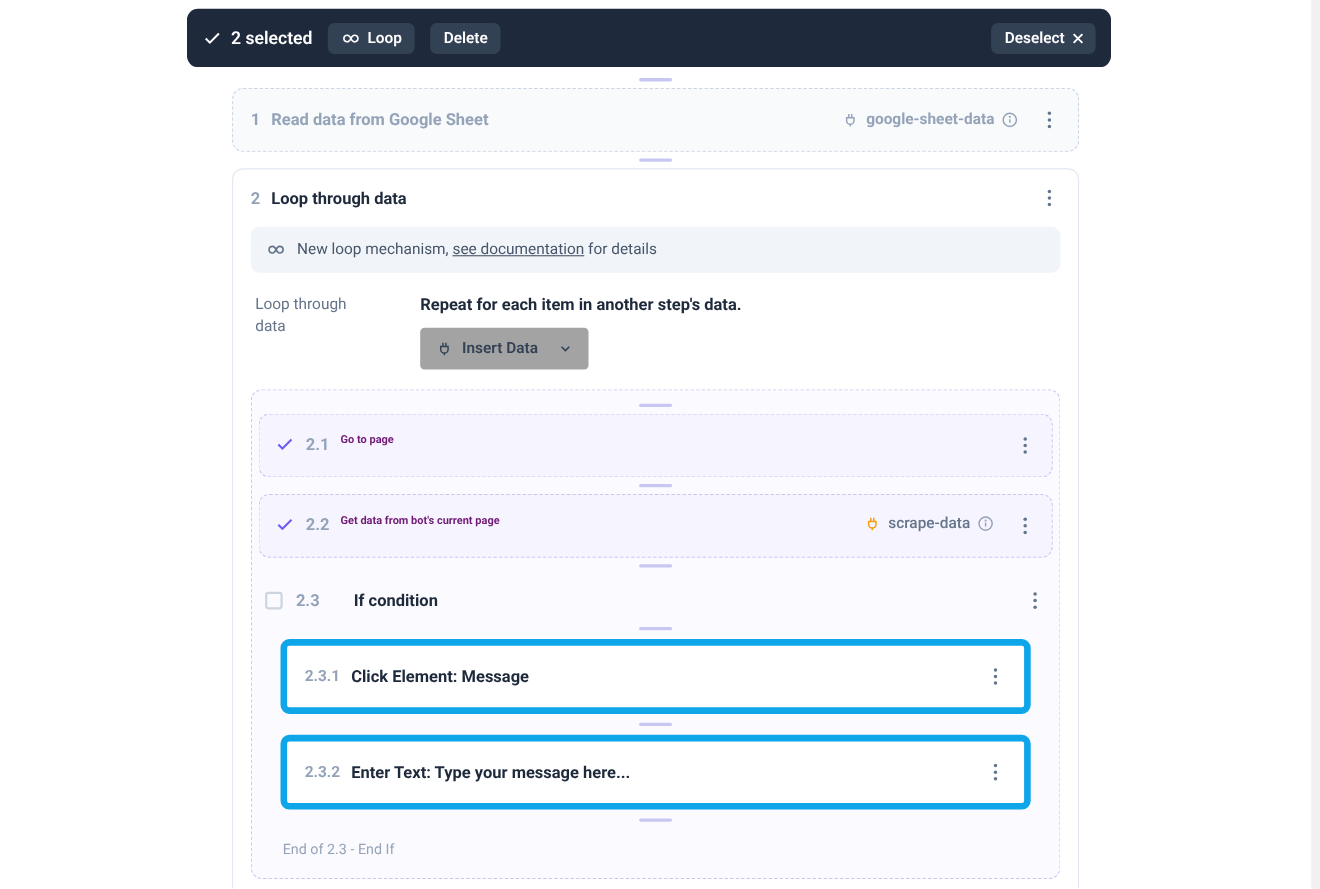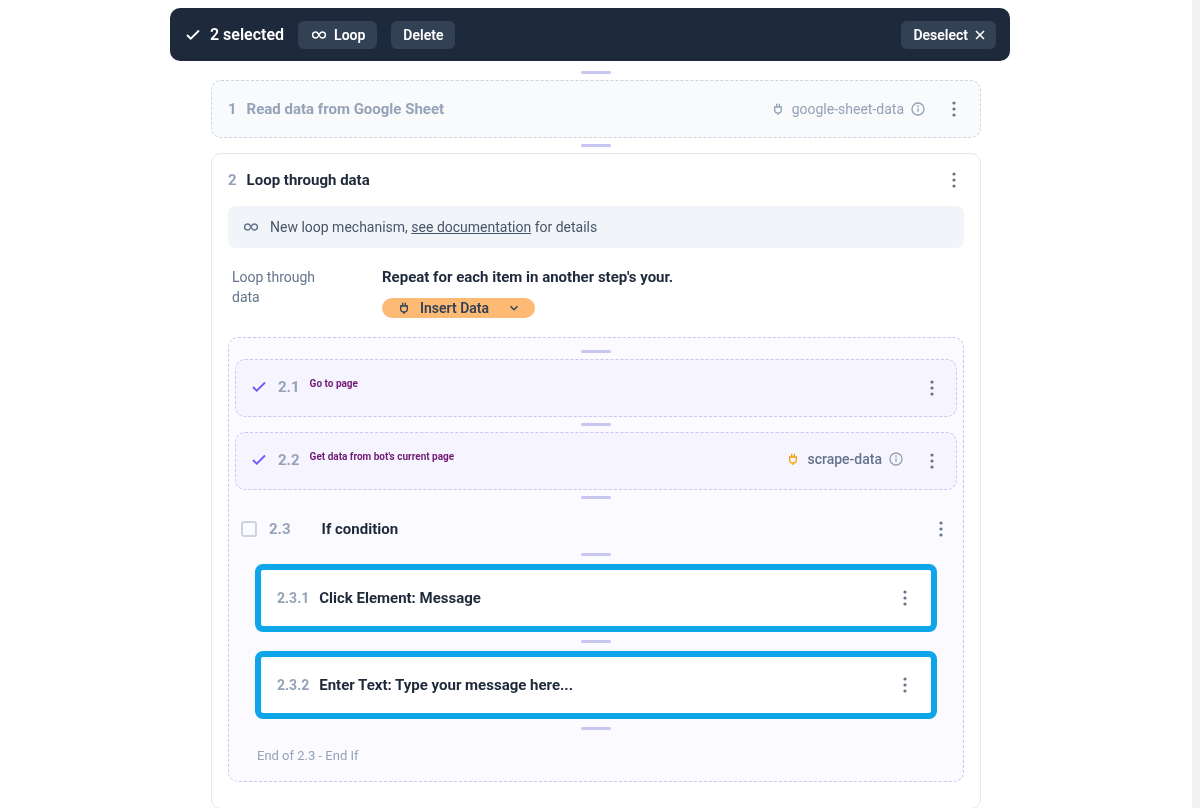--- a/index.html
+++ b/index.html
@@ -90,21 +90,21 @@
   padding: 0 16px;
   gap: 10px;
 }
 .step1 .num { color: #94a3b8; font-weight: 700; font-size: 15px; }
 .step1 .ttl { color: #94a3b8; font-weight: 700; font-size: 15px; }
 .step1 .spx { flex: 1; }
 
 .plug { width: 16px; height: 16px; display:inline-flex; align-items:center; justify-content:center; }
 .plug svg { width: 16px; height: 16px; stroke-width: 2; fill: none; }
 
-.datatag { color: #94a3b8; font-size: 14px; font-weight: 400; display:flex; align-items:center; gap:6px;}
+.datatag { color: #94a3b8; font-size: 14px; font-weight: 700; display:flex; align-items:center; gap:6px;}
 .info-icon { width:16px;height:16px;display:inline-flex;align-items:center;justify-content:center; }
 .info-icon svg { width:16px;height:16px; stroke:#94a3b8; stroke-width:2; fill:none;}
 .dots { width:20px;height:20px;display:flex;align-items:center;justify-content:center; cursor:pointer; margin-left:8px;}
 .dots svg { width:4px; height:16px; fill:#64748b;}
 
 .step2 {
   border: 1px solid #e2e8f0;
   border-radius: 10px;
   background: #fff;
   padding: 16px;
@@ -127,23 +127,23 @@
 }
 .notice svg { width:18px;height:18px; stroke:#64748b; stroke-width:2; fill:none;}
 .notice a { color:#475569; text-decoration: underline; }
 
 .loop-row { display:flex; gap:50px; align-items:flex-start; margin-bottom: 18px; padding: 0 4px; }
 .loop-label { color:#64748b; font-size:14px; width: 100px; line-height:1.4; }
 .loop-right { flex:1; }
 .loop-subhead { color:#1e293b; font-weight:700; font-size:15px; margin-bottom: 12px; }
 
 .insert-data {
-  background:#fdba74;
-  border-radius:16px;
-  height: 20px;
+  background:#a3a3a3;
+  border-radius:4px;
+  height: 38px;
   padding: 0 14px;
   display:inline-flex; align-items:center; gap:8px;
   color:#334155;
   font-weight:600;
   font-size:14px;
   cursor:pointer;
 }
 .insert-data svg.plug-svg { width:16px;height:16px; stroke:#334155; stroke-width:2; fill:none;}
 .insert-data svg.chev { width:14px;height:14px; stroke:#334155; stroke-width:2.5; fill:none; margin-left: 10px; }
 
@@ -290,21 +290,21 @@
             <path d="M8 8 C2 8,2 16,8 16 C12 16,12 8,16 8 C22 8,22 16,16 16 C12 16,12 8,8 8 Z"></path>
           </svg>
         <span>
           <span>New loop mechanism, </span><a href="#">see documentation</a><span> for details</span>
         </span>
       </div>
 
       <div class="loop-row">
         <div class="loop-label">Loop through data</div>
         <div class="loop-right">
-          <div class="loop-subhead">Repeat for each item in another step's your.</div>
+          <div class="loop-subhead">Repeat for each item in another step's data.</div>
           <div class="insert-data">
             <svg class="plug-svg" viewBox="0 0 24 24">
                 <path d="M10 4v5M14 4v5M7 9h10v4a5 5 0 0 1-10 0V9zM12 18v3"></path>
               </svg>
             <span>Insert Data</span>
             <svg class="chev" viewBox="0 0 24 24">
                 <polyline points="6 9 12 15 18 9"></polyline>
               </svg>
           </div>
         </div>

